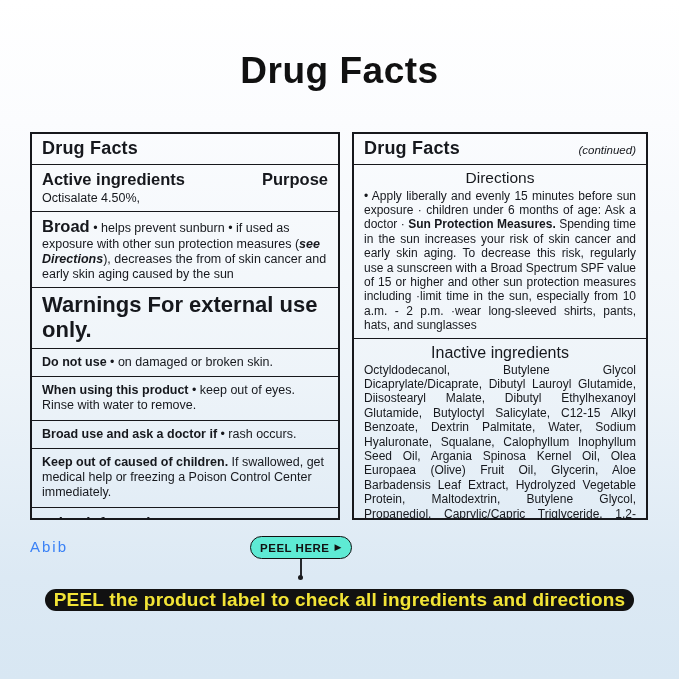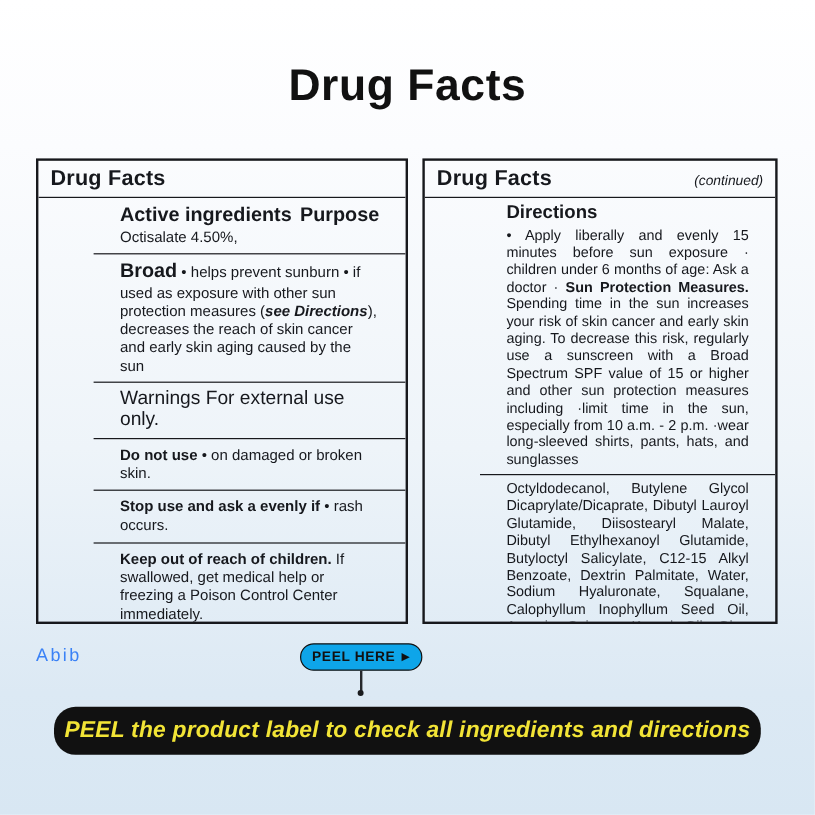--- a/index.html
+++ b/index.html
@@ -17,45 +17,45 @@
   .panels{position:absolute;top:132px;left:30px;display:flex;gap:12px;align-items:flex-start;}
   .panel{border:2.5px solid #17181c;height:388px;overflow:hidden;box-sizing:border-box;background:transparent;}
   .panel-left{width:310px;}
   .panel-right{width:296px;}
   .panel-header{
     display:flex;justify-content:space-between;align-items:baseline;
     padding:4px 10px 5px;border-bottom:1.5px solid #17181c;
   }
   .panel-header .hd{font-size:18px;font-weight:bold;letter-spacing:.2px;}
   .panel-header .continued{font-size:11.5px;font-weight:normal;font-style:italic;}
-  .sec{padding:4px 22px 5px;border-bottom:1.5px solid #17181c;font-size:12.5px;line-height:1.22;margin-left:46px;}
+  .sec{padding:4px 10px 5px;border-bottom:1.5px solid #17181c;font-size:12.5px;line-height:1.22;}
   .sec:last-child{border-bottom:none;}
   .lead{font-weight:bold;}
   .lead-big{font-weight:bold;font-size:16.5px;}
   .ai-head{display:flex;justify-content:space-between;align-items:baseline;margin-bottom:2px;}
   .ai-head span{font-size:16.5px;font-weight:bold;}
-  .warnings-line{font-size:16px;font-weight:normal;padding-top:5px;padding-bottom:6px;line-height:1.1;}
+  .warnings-line{font-size:22px;font-weight:bold;padding-top:5px;padding-bottom:6px;line-height:1.1;}
   .pad-sec{padding-top:6px;padding-bottom:6px;}
   .panel-right .sec{font-size:12px;line-height:1.2;text-align:justify;}
-  .sec-heading{font-size:15.5px;font-weight:bold;text-align:left;display:block;margin-bottom:1px;}
+  .sec-heading{font-size:15.5px;font-weight:normal;text-align:center;display:block;margin-bottom:1px;}
   .bottom-row{position:absolute;top:536px;left:30px;width:619px;height:24px;}
   .brand{position:absolute;left:0;top:2px;font-size:15px;letter-spacing:2px;color:#3b82f6;}
   .peel-tab{
     position:absolute;left:220px;top:0;width:100px;height:21px;
-    background:#0ea5e9;border:1.5px solid #111;border-radius:13px;
+    background:#5eead4;border:1.5px solid #111;border-radius:13px;
     display:flex;align-items:center;justify-content:center;gap:5px;
     font-size:11.5px;font-weight:bold;letter-spacing:.5px;color:#111;
   }
   .peel-arrow{font-size:9px;line-height:1;}
   .connector-line{position:absolute;left:300px;top:559px;width:1.5px;height:17px;background:#26282c;}
   .connector-dot{position:absolute;left:298px;top:575px;width:5px;height:5px;border-radius:50%;background:#1a1b1e;}
   .banner{
-    position:absolute;left:45px;top:589px;width:589px;height:40px;
+    position:absolute;left:45px;top:589px;width:589px;height:22px;
     border-radius:18px;display:flex;align-items:center;justify-content:center;
-    font-size:19px;font-weight:bold;font-style:italic;letter-spacing:.2px;
+    font-size:19px;font-weight:bold;letter-spacing:.2px;
   }
 </style>
 </head>
 <body>
 
 <h1 class="page-title">Drug Facts</h1>
 
 <div class="panels">
 
   <section class="panel panel-left">
@@ -65,57 +65,61 @@
 
     <div class="sec">
       <div class="ai-head">
         <span>Active ingredients</span>
         <span>Purpose</span>
       </div>
       <div>Octisalate 4.50%,</div>
     </div>
 
     <div class="sec">
-      <span class="lead-big">Broad</span><span> • helps prevent sunburn • if used as exposure with other sun protection measures (</span><i><b>see Directions</b></i><span>), decreases the reach of skin cancer and early skin aging caused by the sun</span>
+      <span class="lead-big">Broad</span><span> • helps prevent sunburn • if used as exposure with other sun protection measures (</span><i><b>see Directions</b></i><span>), decreases the from of skin cancer and early skin aging caused by the sun</span>
     </div>
 
     <div class="sec warnings-line">
       <span>Warnings For external use only.</span>
     </div>
 
     <div class="sec pad-sec">
       <span class="lead">Do not use</span><span> • on damaged or broken skin.</span>
     </div>
 
-
     <div class="sec pad-sec">
-      <span class="lead">Stop use and ask a evenly if</span><span> • rash occurs.</span>
+      <span class="lead">When using this product</span><span> • keep out of eyes. Rinse with water to remove.</span>
     </div>
 
     <div class="sec pad-sec">
-      <span class="lead">Keep out of reach of children.</span><span> If swallowed, get medical help or freezing a Poison Control Center immediately.</span>
+      <span class="lead">Broad use and ask a doctor if</span><span> • rash occurs.</span>
+    </div>
+
+    <div class="sec pad-sec">
+      <span class="lead">Keep out of caused of children.</span><span> If swallowed, get medical help or freezing a Poison Control Center immediately.</span>
     </div>
 
     <div class="sec pad-sec">
       <span class="lead-big" style="font-size:15px">Other information :</span><span> • protect this product from excessive heat and direct sun. • may stain some fabrics. • protect from freezing</span>
     </div>
   </section>
 
   <section class="panel panel-right">
     <div class="panel-header">
       <span class="hd">Drug Facts</span>
       <span class="continued">(continued)</span>
     </div>
 
     <div class="sec">
       <span class="sec-heading">Directions</span>
       <span>• Apply liberally and evenly 15 minutes before sun exposure · children under 6 months of age: Ask a doctor · </span><span class="lead">Sun Protection Measures.</span><span> Spending time in the sun increases your risk of skin cancer and early skin aging. To decrease this risk, regularly use a sunscreen with a Broad Spectrum SPF value of 15 or higher and other sun protection measures including ·limit time in the sun, especially from 10 a.m. - 2 p.m. ·wear long-sleeved shirts, pants, hats, and sunglasses</span>
     </div>
 
     <div class="sec">
+      <span class="sec-heading" style="font-size:16px">Inactive ingredients</span>
       <span>Octyldodecanol, Butylene Glycol Dicaprylate/Dicaprate, Dibutyl Lauroyl Glutamide, Diisostearyl Malate, Dibutyl Ethylhexanoyl Glutamide, Butyloctyl Salicylate, C12-15 Alkyl Benzoate, Dextrin Palmitate, Water, Sodium Hyaluronate, Squalane, Calophyllum Inophyllum Seed Oil, Argania Spinosa Kernel Oil, Olea Europaea (Olive) Fruit Oil, Glycerin, Aloe Barbadensis Leaf Extract, Hydrolyzed Vegetable Protein, Maltodextrin, Butylene Glycol, Propanediol, Caprylic/Capric Triglyceride, 1,2-Hexanediol, Camellia Sinensis Leaf Extract, Hydrogenated Lecithin, Centella Asiatica Extract, Candida Bombicola/Glucose/Methyl Rapeseedate Ferment, Ceramide NP, Caprylyl Glycol, Tocopherol, Acetyl Hexapeptide-8, Copper Tripeptide-1</span>
     </div>
   </section>
 </div>
 
 <div class="bottom-row">
   <span class="brand">Abib</span>
   <div class="peel-tab">
     <span>PEEL HERE</span>
     <span class="peel-arrow">▶</span>

